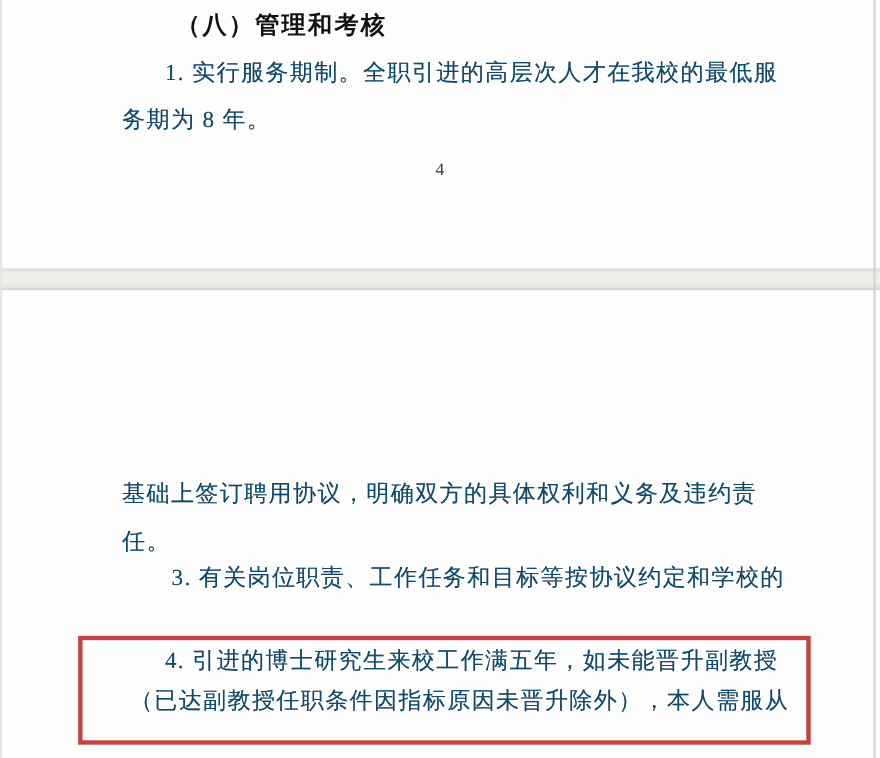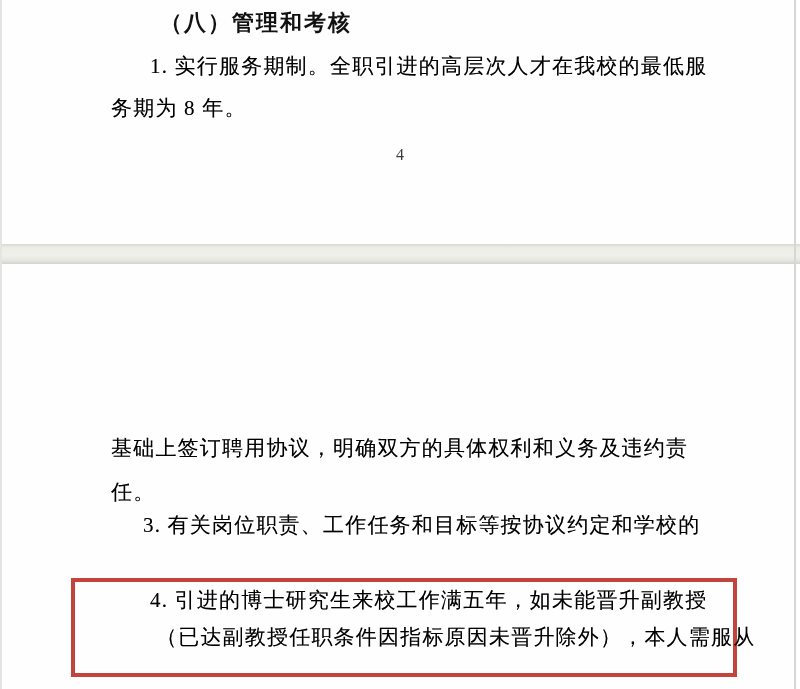--- a/index.html
+++ b/index.html
@@ -28,21 +28,21 @@
   }
 
   .doc-heading{
     position:absolute;left:160px;top:8px;
     font-size:22px;font-weight:bold;letter-spacing:2px;color:#111;
     white-space:nowrap;
   }
   .line{
     position:absolute;height:28px;line-height:28px;
     font-size:21px;letter-spacing:1.2px;white-space:nowrap;
-    color:#000000;text-shadow:0 0 0.6px rgba(40,40,40,0.45);
+    color:#0c4a6e;text-shadow:0 0 0.6px rgba(40,40,40,0.45);
   }
   .page-num{
     position:absolute;left:0;top:146px;width:800px;
     text-align:center;font-size:16px;color:#3c3c3c;letter-spacing:0;
   }
   .highlight-box{
     position:absolute;left:71px;top:314px; 
     width:658px;height:91px;
     border:4px solid #c2443c;
     background:transparent;
@@ -62,23 +62,23 @@
     <div class="page-num">4</div>
   </div>
 
   <div class="page-gap"></div>
 
   <div class="page page-bottom">
 
     <div class="line" style="top:170px;left:111px;">基础上签订聘用协议，明确双方的具体权利和义务及违约责</div>
     <div class="line" style="top:214px;left:111px;">任。</div>
 
-    <div class="line" style="top:247px;left:143px;">3. 有关岗位职责、工作任务和目标等按协议约定和学校的</div>
+    <div class="line" style="top:247px;left:156px;">3. 有关岗位职责、工作任务和目标等按协议约定和学校的</div>
 
     <div class="highlight-box" style="border-color: rgb(194, 68, 60);"></div>
 
     <div class="line" style="top:322px;left:150px;">4. 引进的博士研究生来校工作满五年，如未能晋升副教授</div>
-    <div class="line" style="top:359px;left:118px;margin-left:38px;">（已达副教授任职条件因指标原因未晋升除外），本人需服从</div>
+    <div class="line" style="top:359px;left:118px;">（已达副教授任职条件因指标原因未晋升除外），本人需服从</div>
   </div>
 
   <div class="edge-left"></div>
   <div class="edge-right"></div>
 </div>
 
 </body></html>

